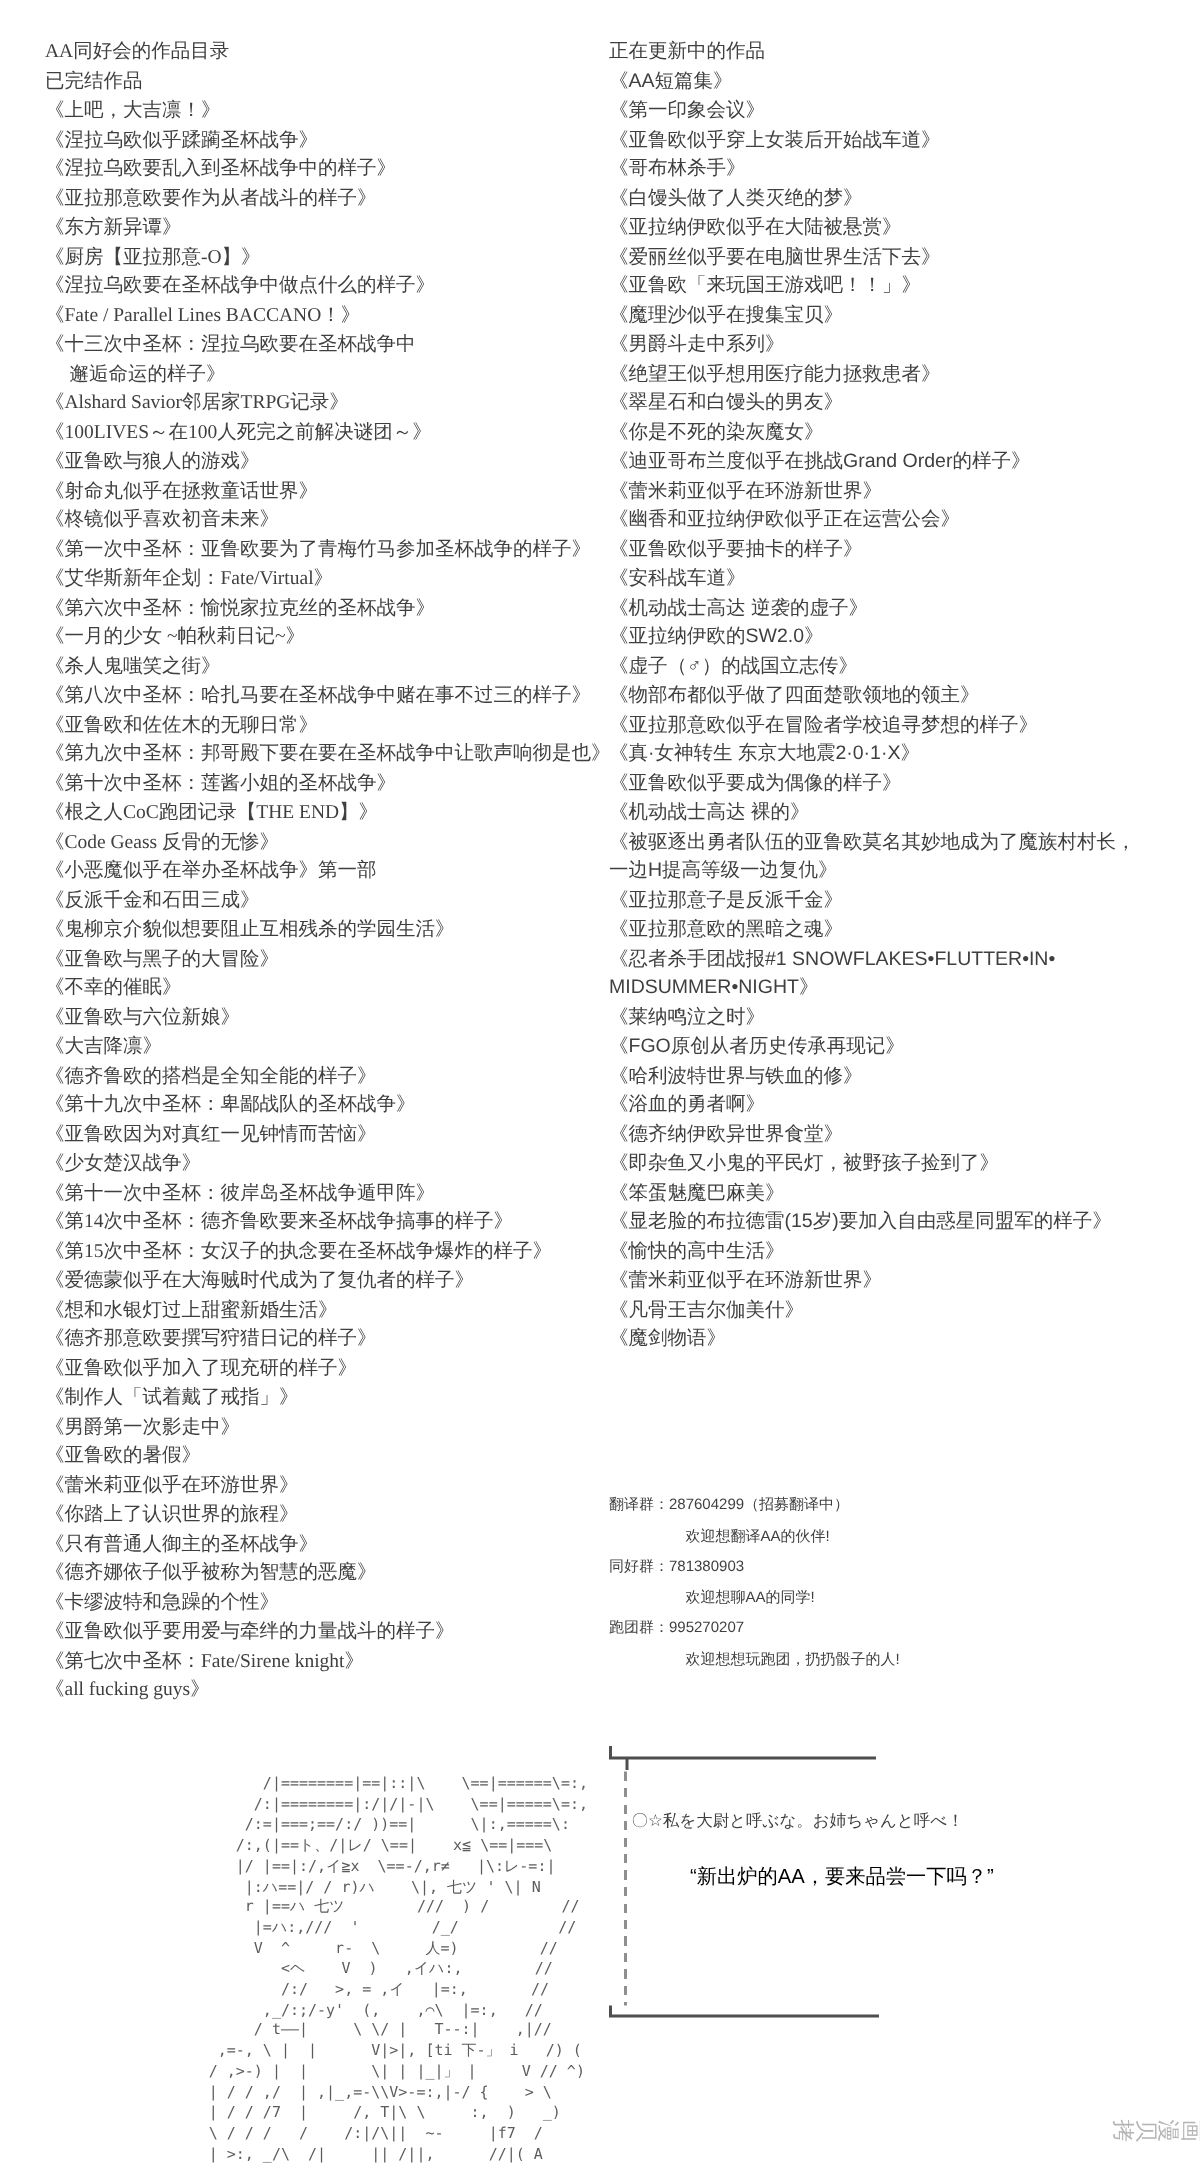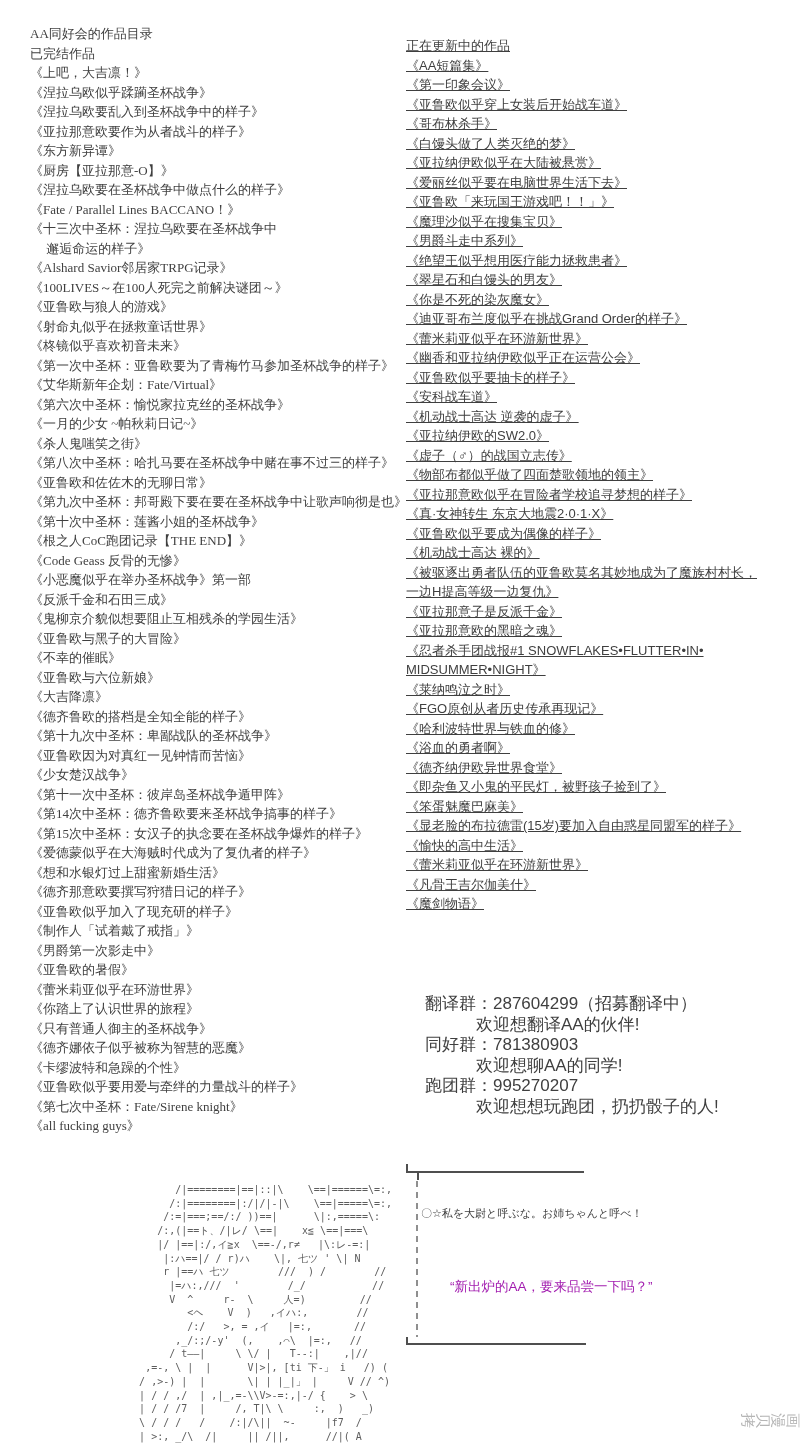--- a/index.html
+++ b/index.html
@@ -4,36 +4,36 @@
 <style>
   html,body{margin:0;padding:0;}
   body{
     width:800px;height:1448px;position:relative;overflow:hidden;
     background:#ffffff;color:#3f3f3f;
     font-family:"Liberation Sans","DejaVu Sans",sans-serif;
   }
   .col{position:absolute;}
   .col .line{font-size:13px;line-height:19.5px;white-space:pre;}
   .col-left{left:30px;top:24px;font-family:Liberation Serif, serif;}
-  .col-right{left:406px;top:36px;text-decoration:underline;}
-  .groups{position:absolute;left:406px;top:994px;font-size:17px;margin-left:19px;}
+  .col-right{left:406px;top:24px;}
+  .groups{position:absolute;left:406px;top:994px;font-size:10px;}
   .groups .g-line{line-height:20.5px;white-space:pre;}
   .groups .g-note{padding-left:51px;}
   .aa{
     position:absolute;left:103px;top:1183px;margin:0;
     font-family:"DejaVu Sans Mono","Liberation Mono",monospace;
     font-size:10px;line-height:13.7px;color:#5c5c5c;white-space:pre;
   }
   .frame{position:absolute;background:#4f4f4f;}
   .frame-dashed{
     position:absolute;width:2px;
     background:repeating-linear-gradient(180deg,#8f8f8f 0 6px,transparent 6px 11px);
   }
   .speech1{position:absolute;left:421px;top:1192px;font-size:11px;white-space:pre;color:#3f3f3f;margin-top:14px;}
-  .speech2{position:absolute;left:450px;top:1242px;font-size:13.5px;white-space:pre;color:#a21caf;margin-top:36px;}
+  .speech2{position:absolute;left:460px;top:1242px;font-size:13.5px;white-space:pre;color:#000000;}
   .watermark{position:absolute;left:741px;top:1412px;color:#b5b5b5;white-space:nowrap;}
   .wm-ch{display:inline-block;transform:rotate(90deg);font-size:15px;line-height:15px;}
 </style>
 </head>
 <body>
 
 <div class="col col-left">
   <div class="line">AA同好会的作品目录</div>
   <div class="line">已完结作品</div>
   <div>

